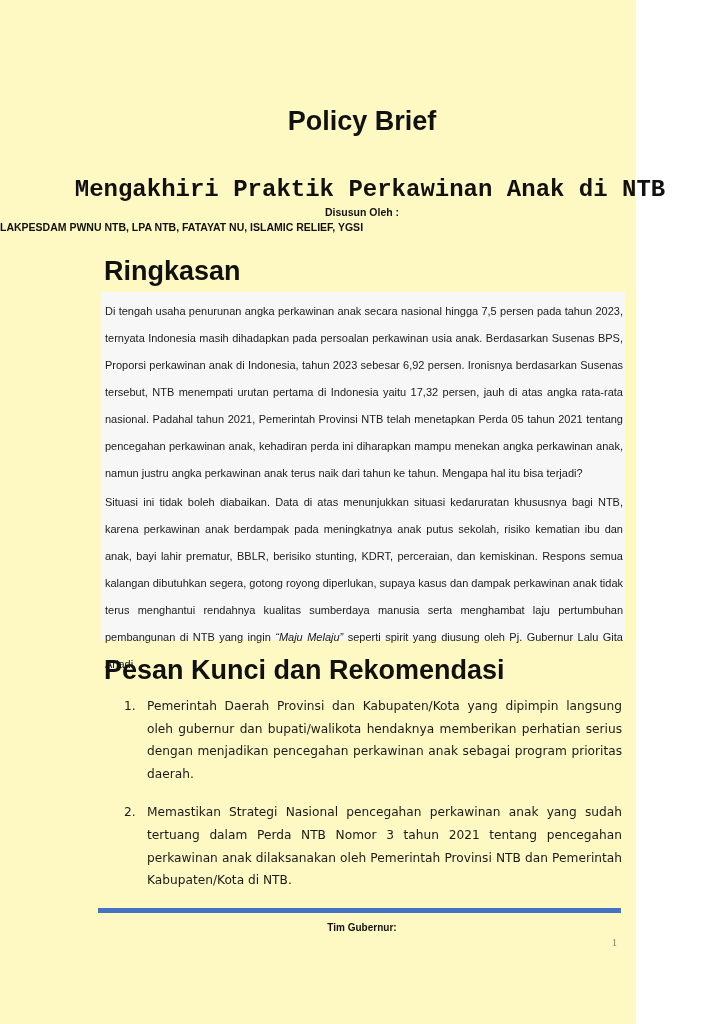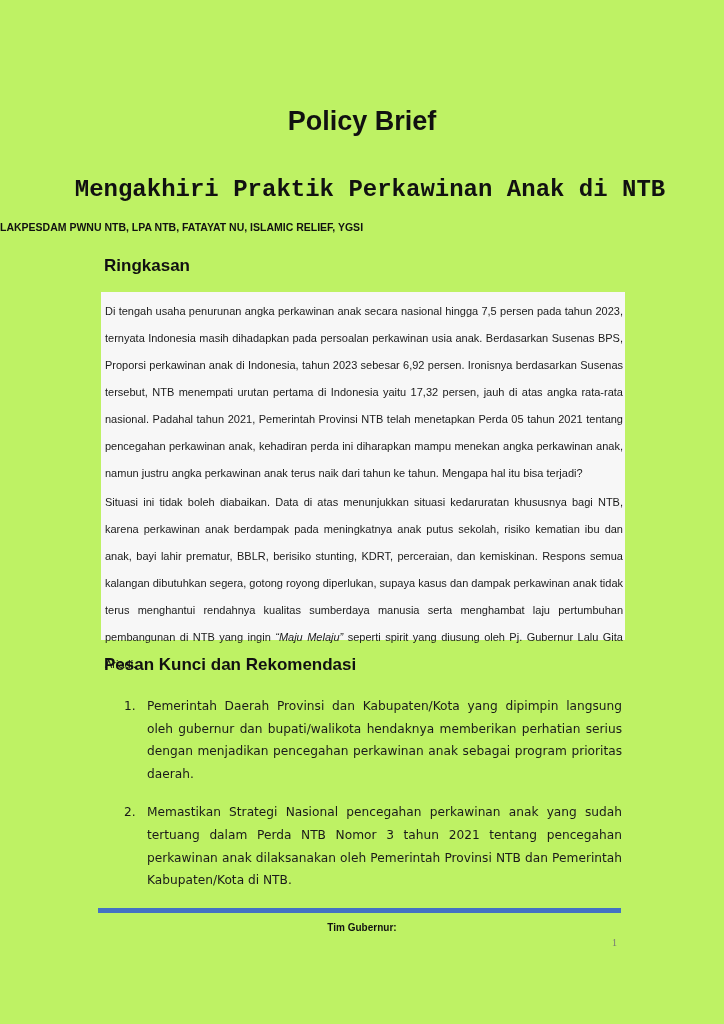--- a/index.html
+++ b/index.html
@@ -1,39 +1,39 @@
 <!DOCTYPE html>
 <html><head>
   <meta charset="utf-8">
   <style>
     html, body { margin: 0; padding: 0; background: #ffffff; }
     body {
       width: 724px; height: 1024px; position: relative; overflow: hidden;
       font-family: "DejaVu Sans", sans-serif; color: #111;
     }
-    .page { position: absolute; left: 0; top: 0; width: 724px; height: 1024px; background: #bef264; }
+    .page { position: absolute; left: 0; top: 0; width: 636px; height: 1024px; background: #fef9c3; }
     .title {
       position: absolute; top: 106px; left: 0; width: 724px; text-align: center;
       font-family: "Liberation Sans", sans-serif; font-weight: bold; font-size: 27px; color: #111;
     }
     .subtitle {
       position: absolute; top: 176px; left: 8px; width: 724px; text-align: center;
       font-family: Liberation Mono, monospace; font-weight: bold; font-size: 24px; color: #111;
     }
     .composed {
       position: absolute; top: 206px; left: 0; width: 724px; text-align: center;
       font-family: "Liberation Sans", sans-serif; font-weight: bold; font-size: 10.5px; color: #111;
     }
     .authors-orgs {
       position: absolute; top: 221px; left: 0; width: 724px; text-align: left;
       font-family: "Liberation Sans", sans-serif; font-weight: bold; font-size: 10.5px; color: #111;
     }
     .h1 {
       position: absolute; left: 104px;
-      font-family: "Liberation Sans", sans-serif; font-weight: bold; font-size: 17px; color: #111;
+      font-family: "Liberation Sans", sans-serif; font-weight: bold; font-size: 27px; color: #111;
     }
     .h1.ringkasan { top: 256px; }
     .h1.pesan { top: 655px; }
     .summary-box {
       position: absolute; left: 101px; top: 292px; width: 524px; height: 348px;
       background: #f7f7f7;
       box-sizing: border-box; padding: 6px 2px 0 4px;
     }
     .summary-box p {
       margin: 0; font-family: "Liberation Sans", sans-serif; font-size: 11px; line-height: 27px;
@@ -66,20 +66,21 @@
       position: absolute; top: 937px; left: 612px;
       font-family: "Liberation Serif", serif; font-size: 10px; color: #777;
     }
   </style>
 </head>
 <body>
 
 <div class="page">
   <div class="title">Policy Brief</div>
   <div class="subtitle">Mengakhiri Praktik Perkawinan Anak di NTB</div>
+  <div class="composed">Disusun Oleh :</div>
   <div class="authors-orgs">LAKPESDAM PWNU NTB, LPA NTB, FATAYAT NU, ISLAMIC RELIEF, YGSI</div>
 
   <div class="h1 ringkasan">Ringkasan</div>
 
   <div class="summary-box">
     <p>Di tengah usaha penurunan angka perkawinan anak secara nasional hingga 7,5 persen pada tahun 2023, ternyata Indonesia masih dihadapkan pada persoalan perkawinan usia anak. Berdasarkan Susenas BPS, Proporsi perkawinan anak di Indonesia, tahun 2023 sebesar 6,92 persen. Ironisnya berdasarkan Susenas tersebut, NTB menempati urutan pertama di Indonesia yaitu 17,32 persen, jauh di atas angka rata-rata nasional. Padahal tahun 2021, Pemerintah Provinsi NTB telah menetapkan Perda 05 tahun 2021 tentang pencegahan perkawinan anak, kehadiran perda ini diharapkan mampu menekan angka perkawinan anak, namun justru angka perkawinan anak terus naik dari tahun ke tahun. Mengapa hal itu bisa terjadi?</p>
     <p><span>Situasi ini tidak boleh diabaikan. Data di atas menunjukkan situasi kedaruratan khususnya bagi NTB, karena perkawinan anak berdampak pada meningkatnya anak putus sekolah, risiko kematian ibu dan anak, bayi lahir prematur, BBLR, berisiko stunting, KDRT,  perceraian, dan kemiskinan. Respons semua kalangan dibutuhkan segera, gotong royong diperlukan, supaya kasus dan dampak perkawinan anak tidak terus menghantui rendahnya kualitas sumberdaya manusia serta menghambat laju pertumbuhan pembangunan di NTB yang ingin </span><em>“Maju Melaju”</em><span> seperti spirit yang diusung oleh Pj. Gubernur Lalu Gita Ariadi.</span></p>
   </div>
 
   <div class="h1 pesan">Pesan Kunci dan Rekomendasi</div>

